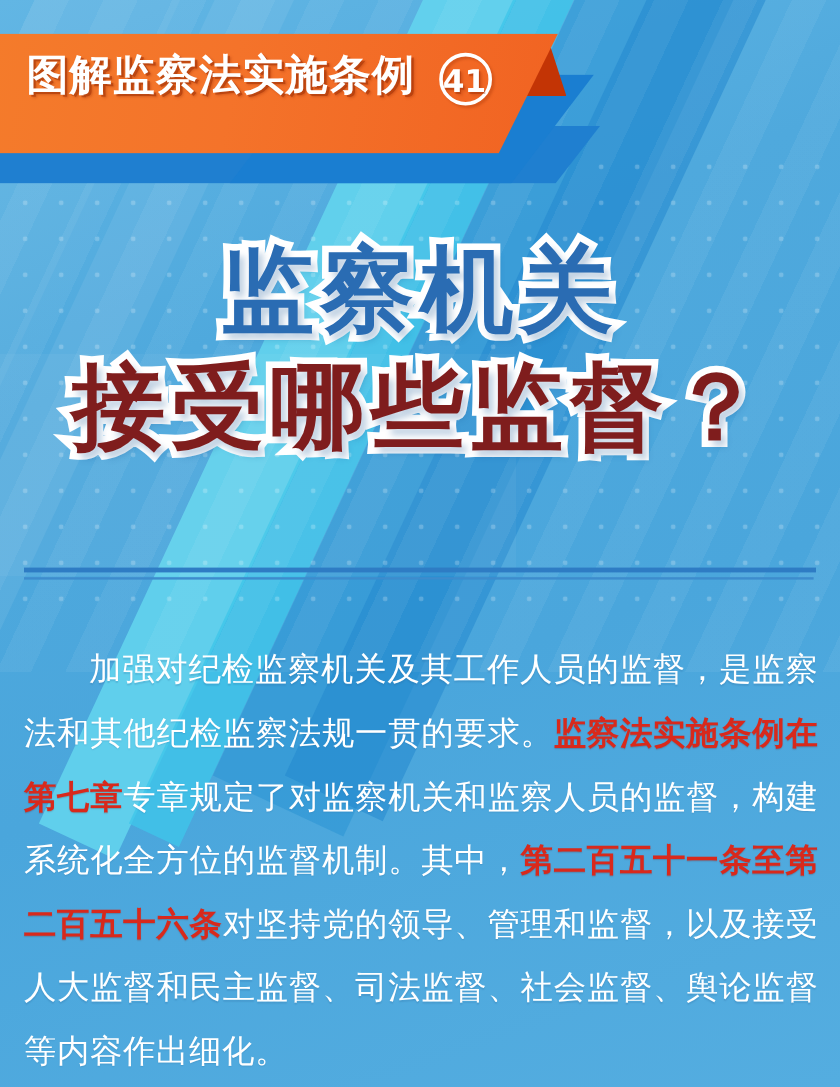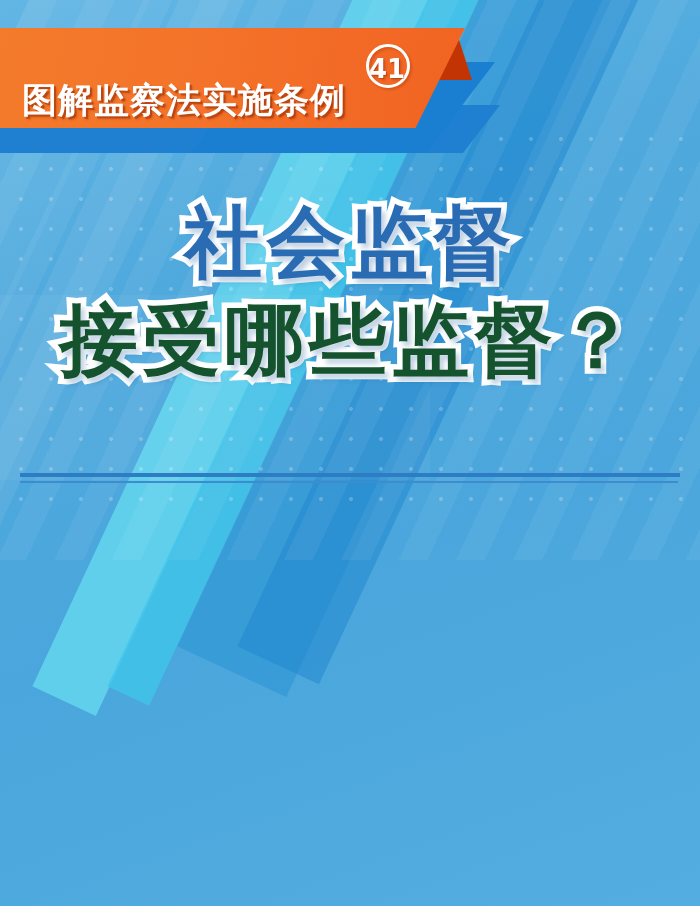--- a/index.html
+++ b/index.html
@@ -127,21 +127,20 @@
     left: 22px; top: 41px;
     font-size: 35px;
     font-weight: 700;
     letter-spacing: 1px;
     color: #ffffff;
     line-height: 44px;
     text-shadow:
       2px 2px 0 rgba(150,40,0,0.45),
       3px 3px 2px rgba(150,40,0,0.30);
     white-space: nowrap;
-    margin-top: 37px;
   }
   .banner-num {
     position: absolute;
     left: 366px; top: 44px;
     width: 44px; height: 44px;
     border: 3px solid #ffffff;
     border-radius: 50%;
     color: #ffffff;
     font-size: 26px;
     font-weight: 700;
@@ -166,21 +165,21 @@
     letter-spacing: 5px;
     white-space: nowrap;
   }
   .title-line-1 {
     color: #2a6cb3;
     -webkit-text-stroke: 11px #ffffff;
     paint-order: stroke fill;
     text-shadow: 4px 5px 5px rgba(30,90,150,0.28);
   }
   .title-line-2 {
-    color: #14532d;
+    color: #7f1d1d;
     -webkit-text-stroke: 11px #ffffff;
     paint-order: stroke fill;
     text-shadow: 4px 5px 5px rgba(30,90,150,0.28);
     margin-top: -6px;
   }
 
   
   .divider {
     position: absolute;
     left: 20px;
@@ -233,21 +232,22 @@
   <div class="banner">
     <div class="banner-blue"></div>
     <div class="banner-blue-2"></div>
     <div class="banner-fold"></div>
     <div class="banner-orange"></div>
     <div class="banner-text">图解监察法实施条例</div>
     <div class="banner-num">41</div>
   </div>
 
   <div class="title-block">
-    <div class="title-line title-line-1">社会监督</div>
+    <div class="title-line title-line-1">监察机关</div>
     <div class="title-line title-line-2">接受哪些监督？</div>
   </div>
 
   <div class="divider divider-thick"></div>
   <div class="divider divider-thin"></div>
 
+  <p class="body-text" id="body-text"><span class="indent"></span><span>加强对纪检监察机关及其工作人员的监督，是监察法和其他纪检监察法规一贯的要求。</span><span class="hl">监察法实施条例在第七章</span><span>专章规定了对监察机关和监察人员的监督，构建系统化全方位的监督机制。其中，</span><span class="hl">第二百五十一条至第二百五十六条</span><span>对坚持党的领导、管理和监督，以及接受人大监督和民主监督、司法监督、社会监督、舆论监督等内容作出细化。</span></p>
 
 </div>
 
 </body></html>

